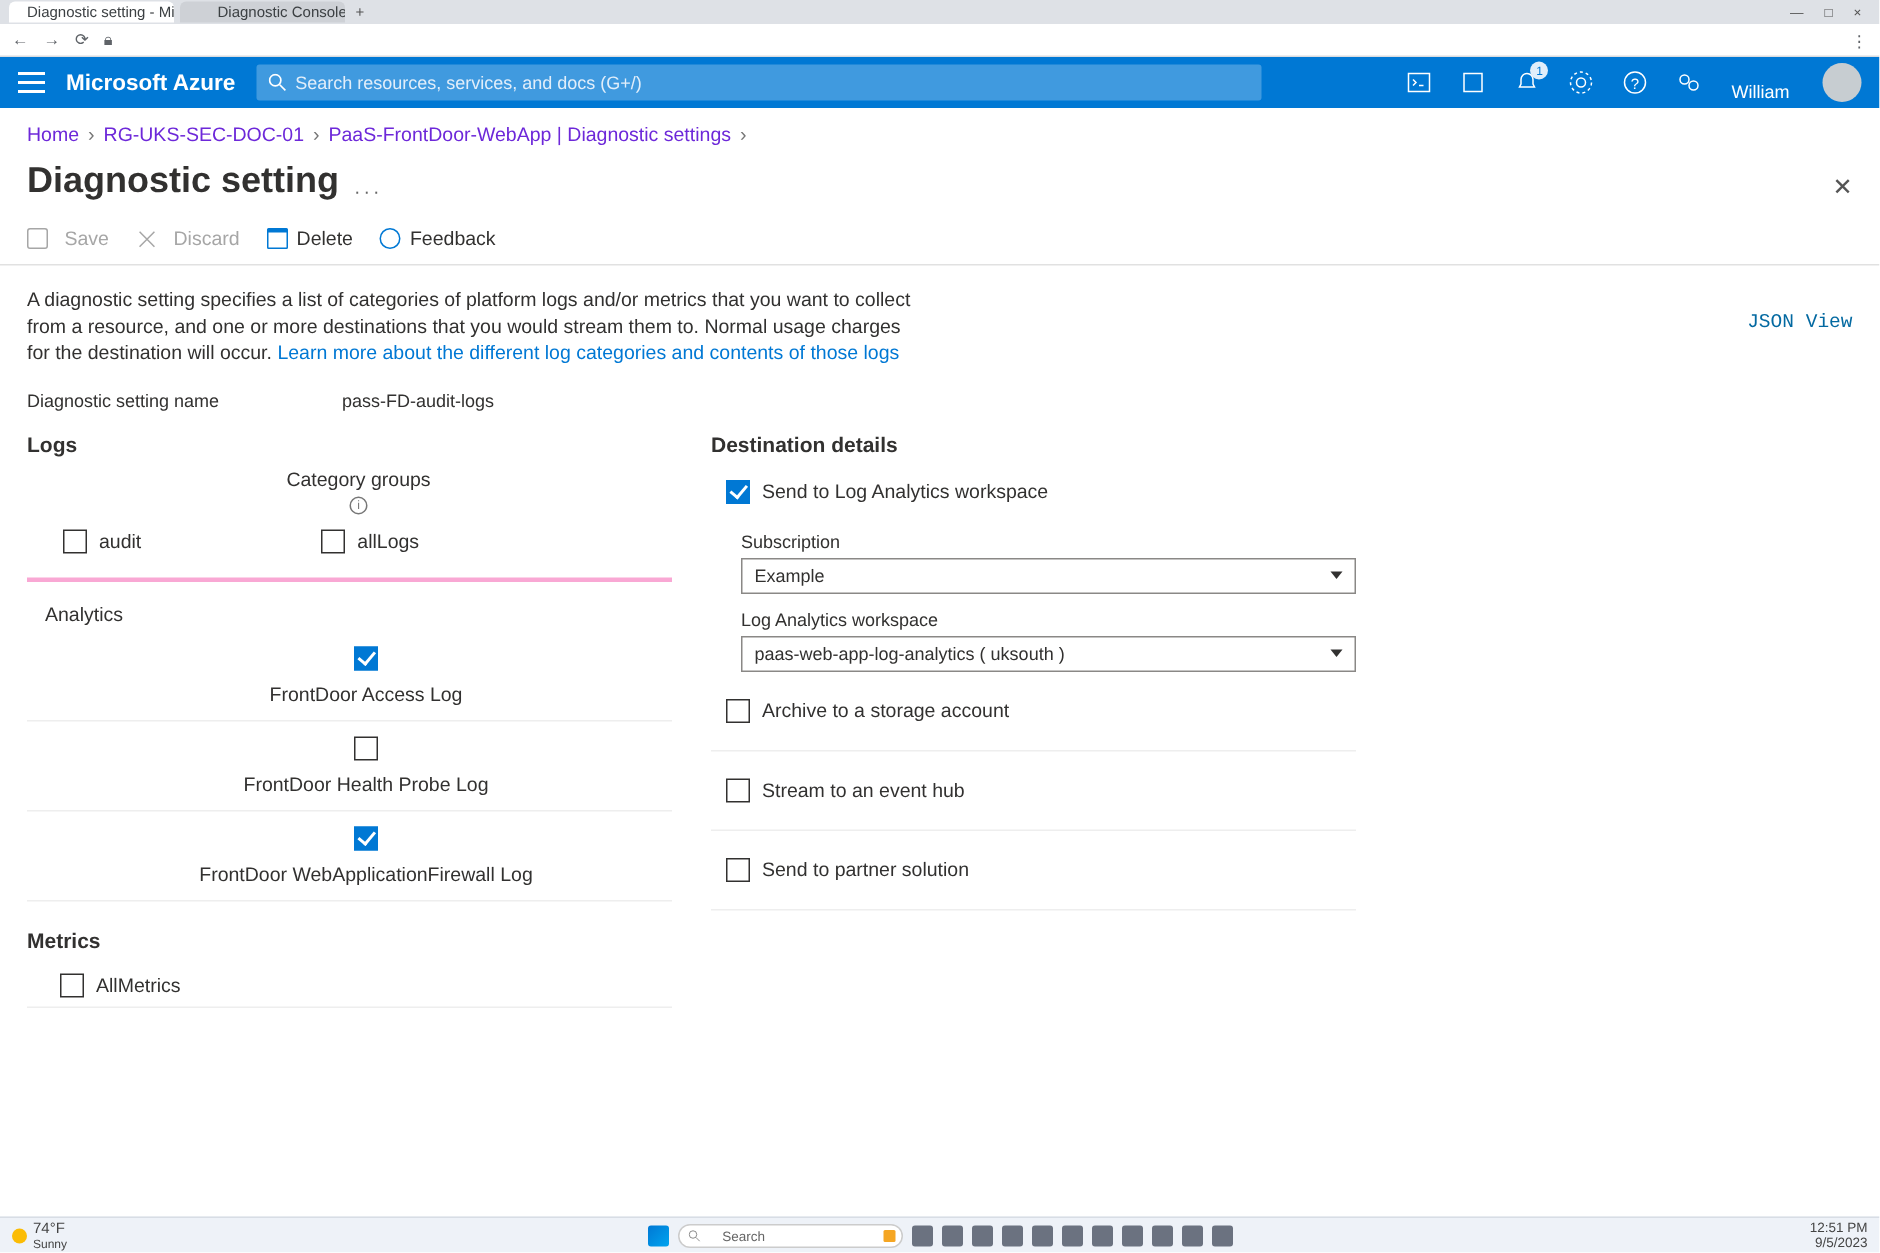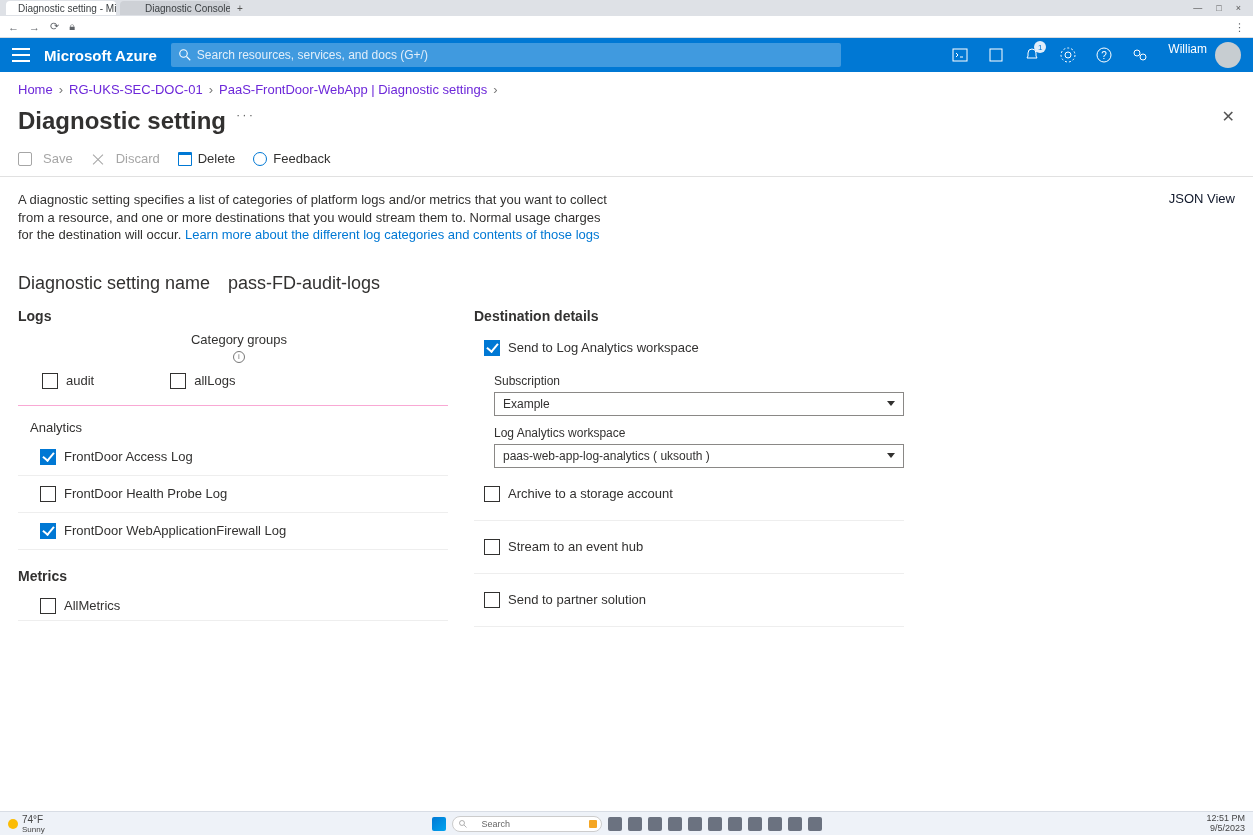--- a/index.html
+++ b/index.html
@@ -21,30 +21,30 @@
   .azure-bar { height: 34px; background: #0078d4; color: #fff; display: flex; align-items: center; padding: 0 12px; gap: 14px; }
   .hamburger { width: 18px; height: 14px; display: flex; flex-direction: column; justify-content: space-between; cursor: pointer;}
   .hamburger div { height: 2px; background: #fff; }
   .brand { font-size: 15px; font-weight: 600; }
   .search-wrap { flex: 1; max-width: 670px; height: 24px; background: rgba(255,255,255,0.25); border-radius: 2px; display: flex; align-items: center; padding: 0 8px; gap: 6px; }
   .search-wrap input { background: transparent; border: none; outline: none; color: #fff; font-size: 12px; flex: 1; }
   .search-wrap input::placeholder { color: #e1eefa; }
   .bar-icons { display: flex; align-items: center; gap: 20px; margin-left: auto; }
   .bar-ico { width: 16px; height: 16px; position: relative; cursor:pointer;}
   .badge { position: absolute; top: -6px; right: -6px; background: #e1eefa; color: #0078d4; border-radius: 50%; width: 12px; height: 12px; font-size: 8px; display:flex;align-items:center;justify-content:center;}
-  .user { display: flex; align-items: flex-start; gap: 8px; font-size: 12px; }
+  .user { display: flex; align-items: flex-end; gap: 22px; font-size: 12px; }
   .avatar { width: 26px; height: 26px; border-radius: 50%; background: #c7cdd1; }
 
   
   .crumbs { padding: 10px 18px 4px; font-size: 13px; color: #0078d4; display: flex; align-items: center; gap: 6px; }
   .crumbs a { color: #6d28d9; text-decoration: none; cursor:pointer;}
   .crumbs .sep { color: #777; }
 
   
-  .title-row { display: flex; align-items: flex-start; padding: 6px 18px 10px; }
+  .title-row { display: flex; align-items: flex-end; padding: 6px 18px 10px; }
   .title-row h1 { font-size: 24px; font-weight: 600; }
   .title-row .more { margin-left: 10px; color: #666; letter-spacing: 2px; cursor:pointer;}
   .title-row .close-panel { margin-left: auto; font-size: 16px; color: #555; cursor: pointer; }
 
   
   .toolbar { display: flex; gap: 18px; padding: 6px 18px 10px; border-bottom: 1px solid #e1e1e1; font-size: 13px; }
   .tbtn { display: flex; align-items: center; gap: 6px; color: #323130; cursor: pointer; }
   .tbtn.disabled { color: #a6a6a6; cursor: default; gap: 11px; }
   .tbtn .ico { width: 14px; height: 14px; border: 1px solid currentColor; display:inline-block;}
   .tbtn .ico.save { border-radius: 2px; }
@@ -52,41 +52,41 @@
   .tbtn .ico.discard::before, .tbtn .ico.discard::after {content:'';position:absolute;width:14px;height:1px;background:currentColor;top:7px;left:0;}
   .tbtn .ico.discard::before{transform:rotate(45deg);} .tbtn .ico.discard::after{transform:rotate(-45deg);}
   .tbtn .ico.trash { border:1px solid #0078d4; border-radius:1px; border-top-width:3px;}
   .tbtn.delete { color:#323130;} .tbtn.delete .ico{color:#0078d4;}
   .tbtn .ico.fb { border:1px solid #0078d4; border-radius:50%;}
 
   
   .content { padding: 14px 18px; position: relative; }
   .desc { max-width: 600px; font-size: 13px; line-height: 1.35; color: #323130; }
   .desc a { color: #0078d4; text-decoration: none; }
-  .json-view { position: absolute; right: 18px; top: 14px; color: #0f172a; font-size: 13px; cursor:pointer;}
-
-  .field-row { display: flex; align-items: center; margin-top: 29px; font-size: 18px;}
+  .json-view { position: absolute; right: 18px; top: 30px; color: #0369a1; font-size: 13px; cursor:pointer;font-family:Liberation Mono, monospace;}
+
+  .field-row { display: flex; align-items: center; margin-top: 16px; font-size: 12px;}
   .field-row .lbl { width: 210px; color: #323130; }
   .field-row .val { color: #323130; }
 
   .cols { display: flex; gap: 20px; margin-top: 14px; }
   .col { flex: 0 0 430px; }
   .col.right { flex: 0 0 430px; margin-left: 6px;}
 
   h3.section { font-size: 14px; font-weight: 600; margin-bottom: 8px; }
   .sub { font-size: 13px; color: #323130; margin: 8px 0 4px; display:flex; align-items:center; gap:4px;}
   .info-i { width:12px;height:12px;border:1px solid #777;border-radius:50%;display:inline-flex;align-items:center;justify-content:center;font-size:8px;color:#777;}
 
   .check-row { display: flex; align-items: center; gap: 8px; padding: 6px 0; font-size: 13px; }
   .chk { width: 16px; height: 16px; border: 1px solid #323130; background: #fff; display:inline-flex;align-items:center;justify-content:center; cursor:pointer; flex-shrink:0;}
   .chk.checked { background: #0078d4; border-color: #0078d4; }
   .chk.checked::after { content:''; width:5px; height:9px; border:solid #fff; border-width:0 2px 2px 0; transform: rotate(40deg); margin-top:-2px;}
-  .group-pair { display:flex; gap: 76px; border-bottom:1px solid #f9a8d4; padding-bottom:10px;}
-
-  .cat-block .check-row { padding: 10px 0 10px 22px; }
+  .group-pair { display:flex; gap: 120px; border-bottom:3px solid #f9a8d4; padding-bottom:10px;}
+
+  .cat-block .check-row { padding: 10px 0 10px 22px; flex-direction: column; }
   .cat-sep { border-bottom: 1px solid #eee; }
 
   .dest .check-row { padding: 8px 0; }
   .nested { padding-left: 20px; margin-top: 4px; margin-bottom: 10px;}
   .nlabel { font-size: 12px; color: #323130; margin-top: 10px; }
   .select { margin-top: 4px; border: 1px solid #8a8886; height: 24px; display: flex; align-items: center; padding: 0 8px; font-size: 12px; justify-content: space-between; cursor:pointer; background:#fff;}
   .select .caret { border-left:4px solid transparent;border-right:4px solid transparent;border-top:5px solid #323130;}
   .dest-sep { border-bottom: 1px solid #eee; margin: 10px 0; }
 
   

